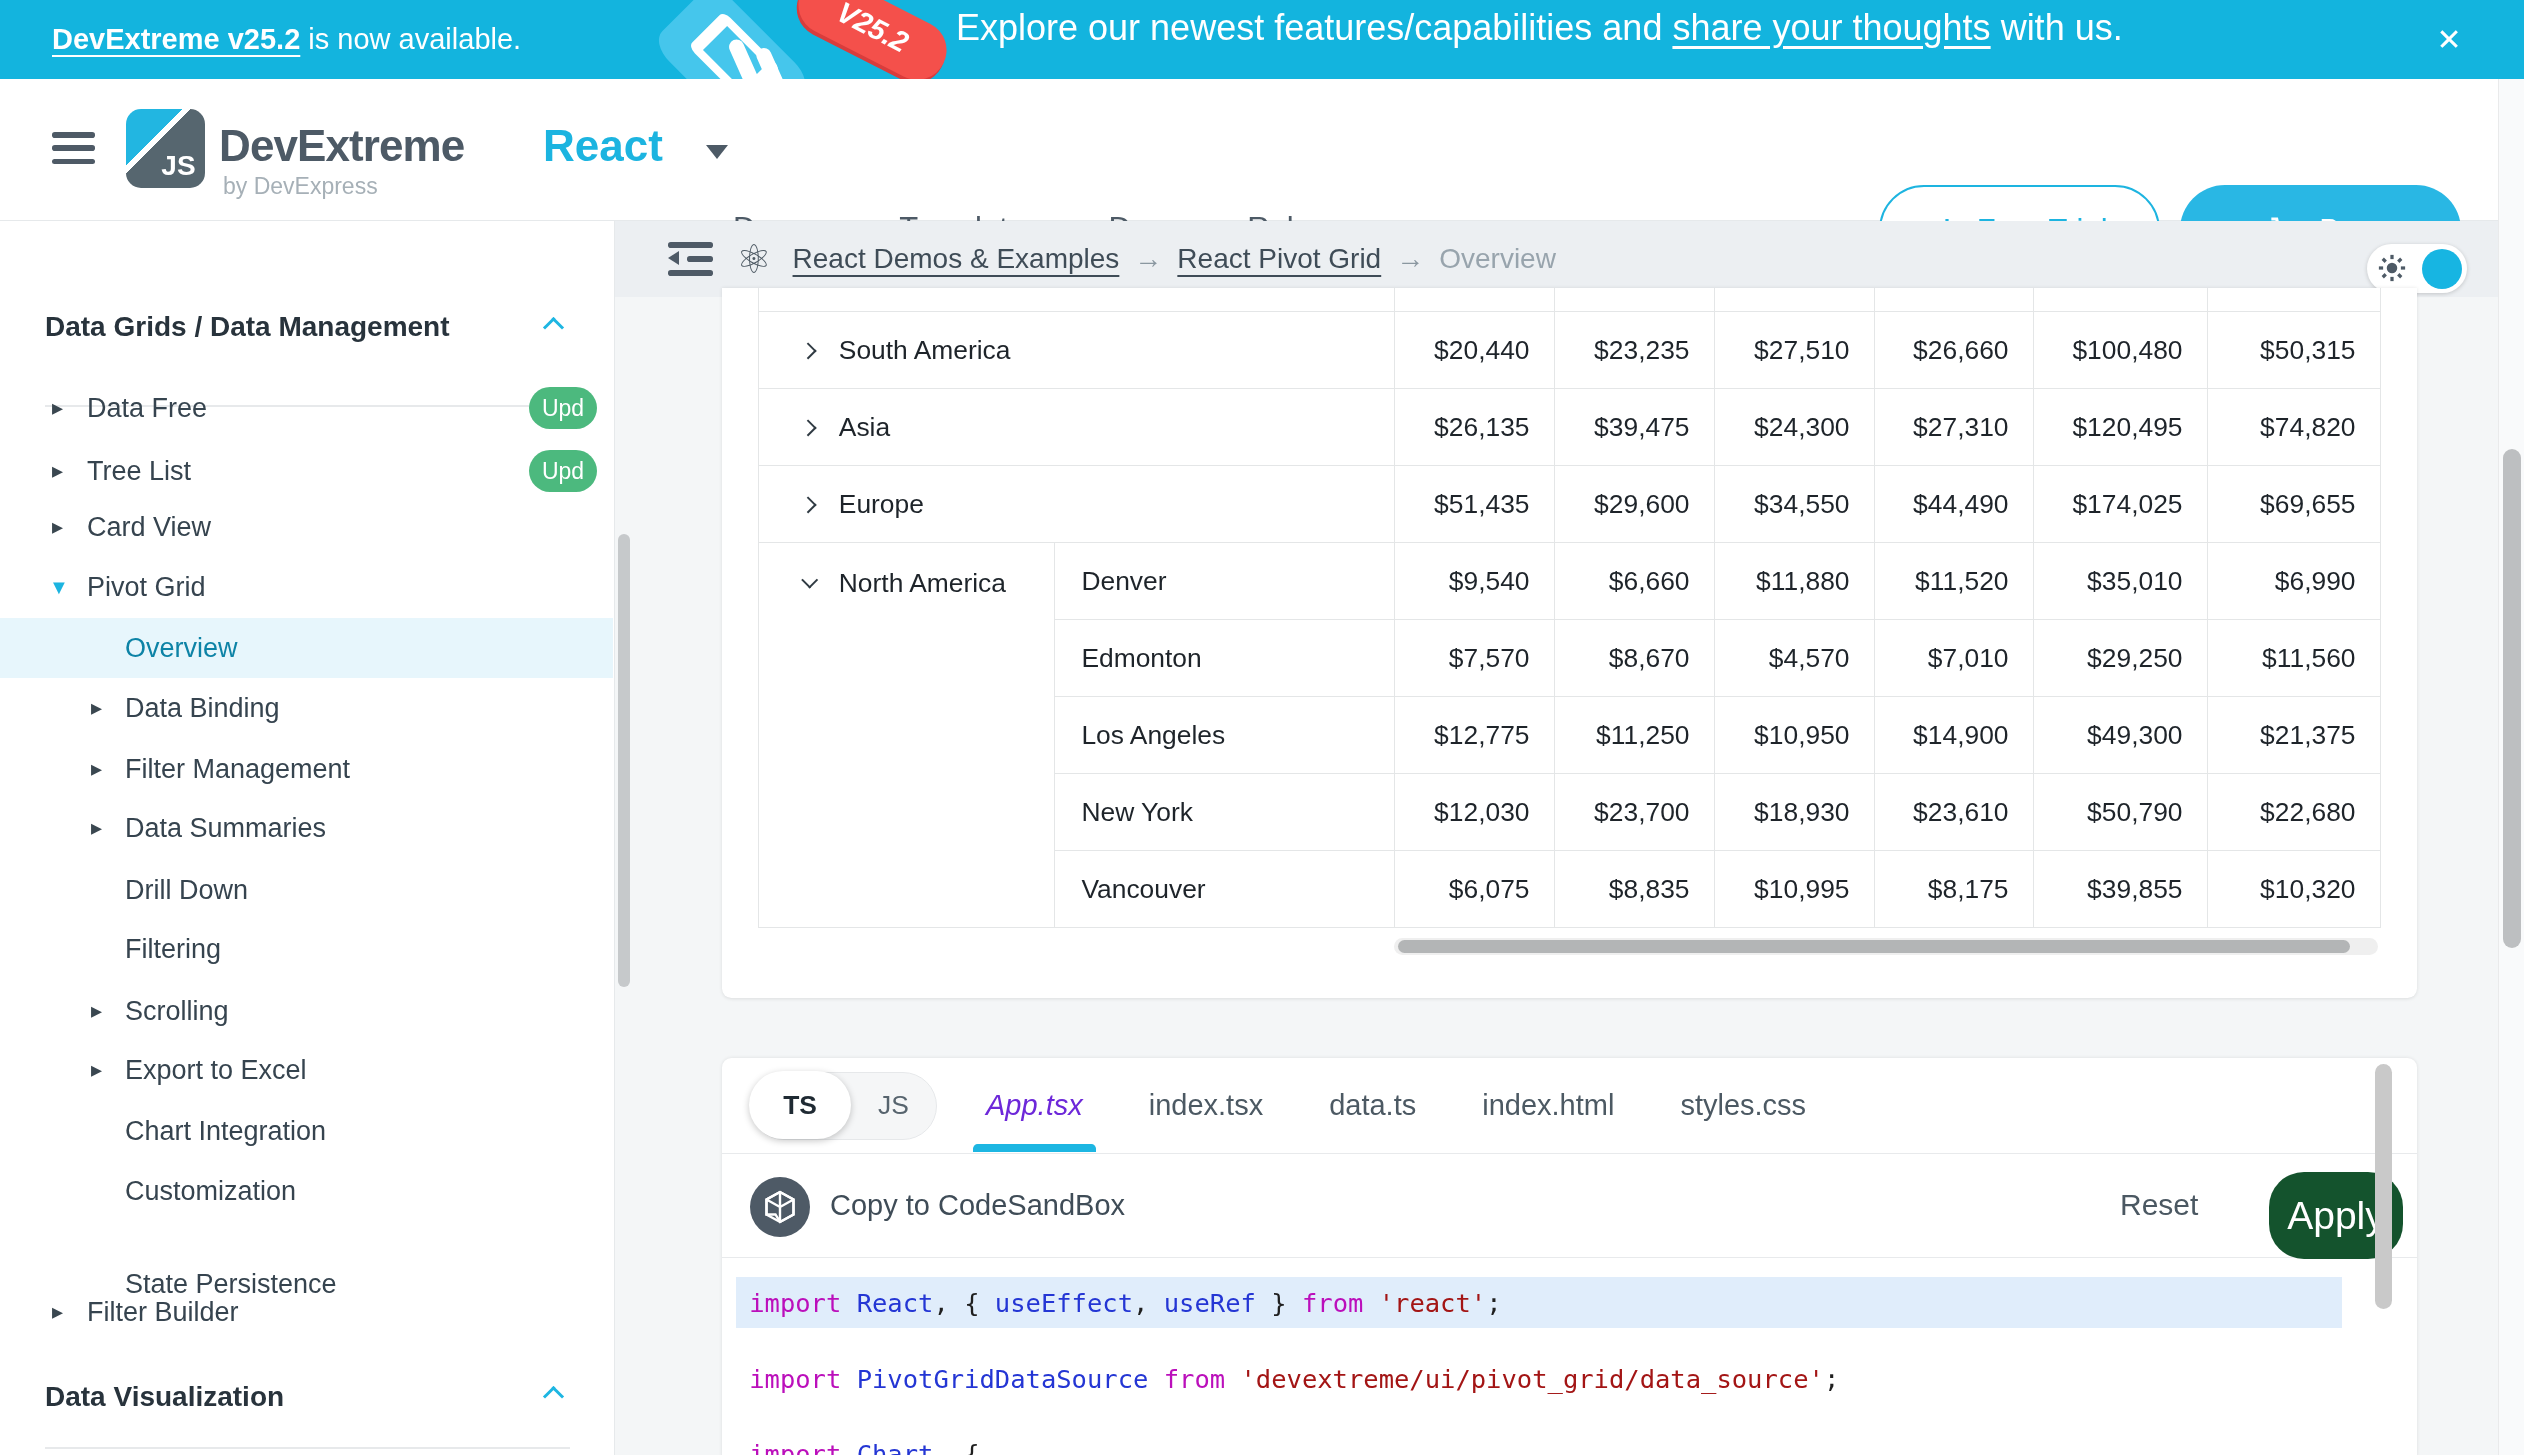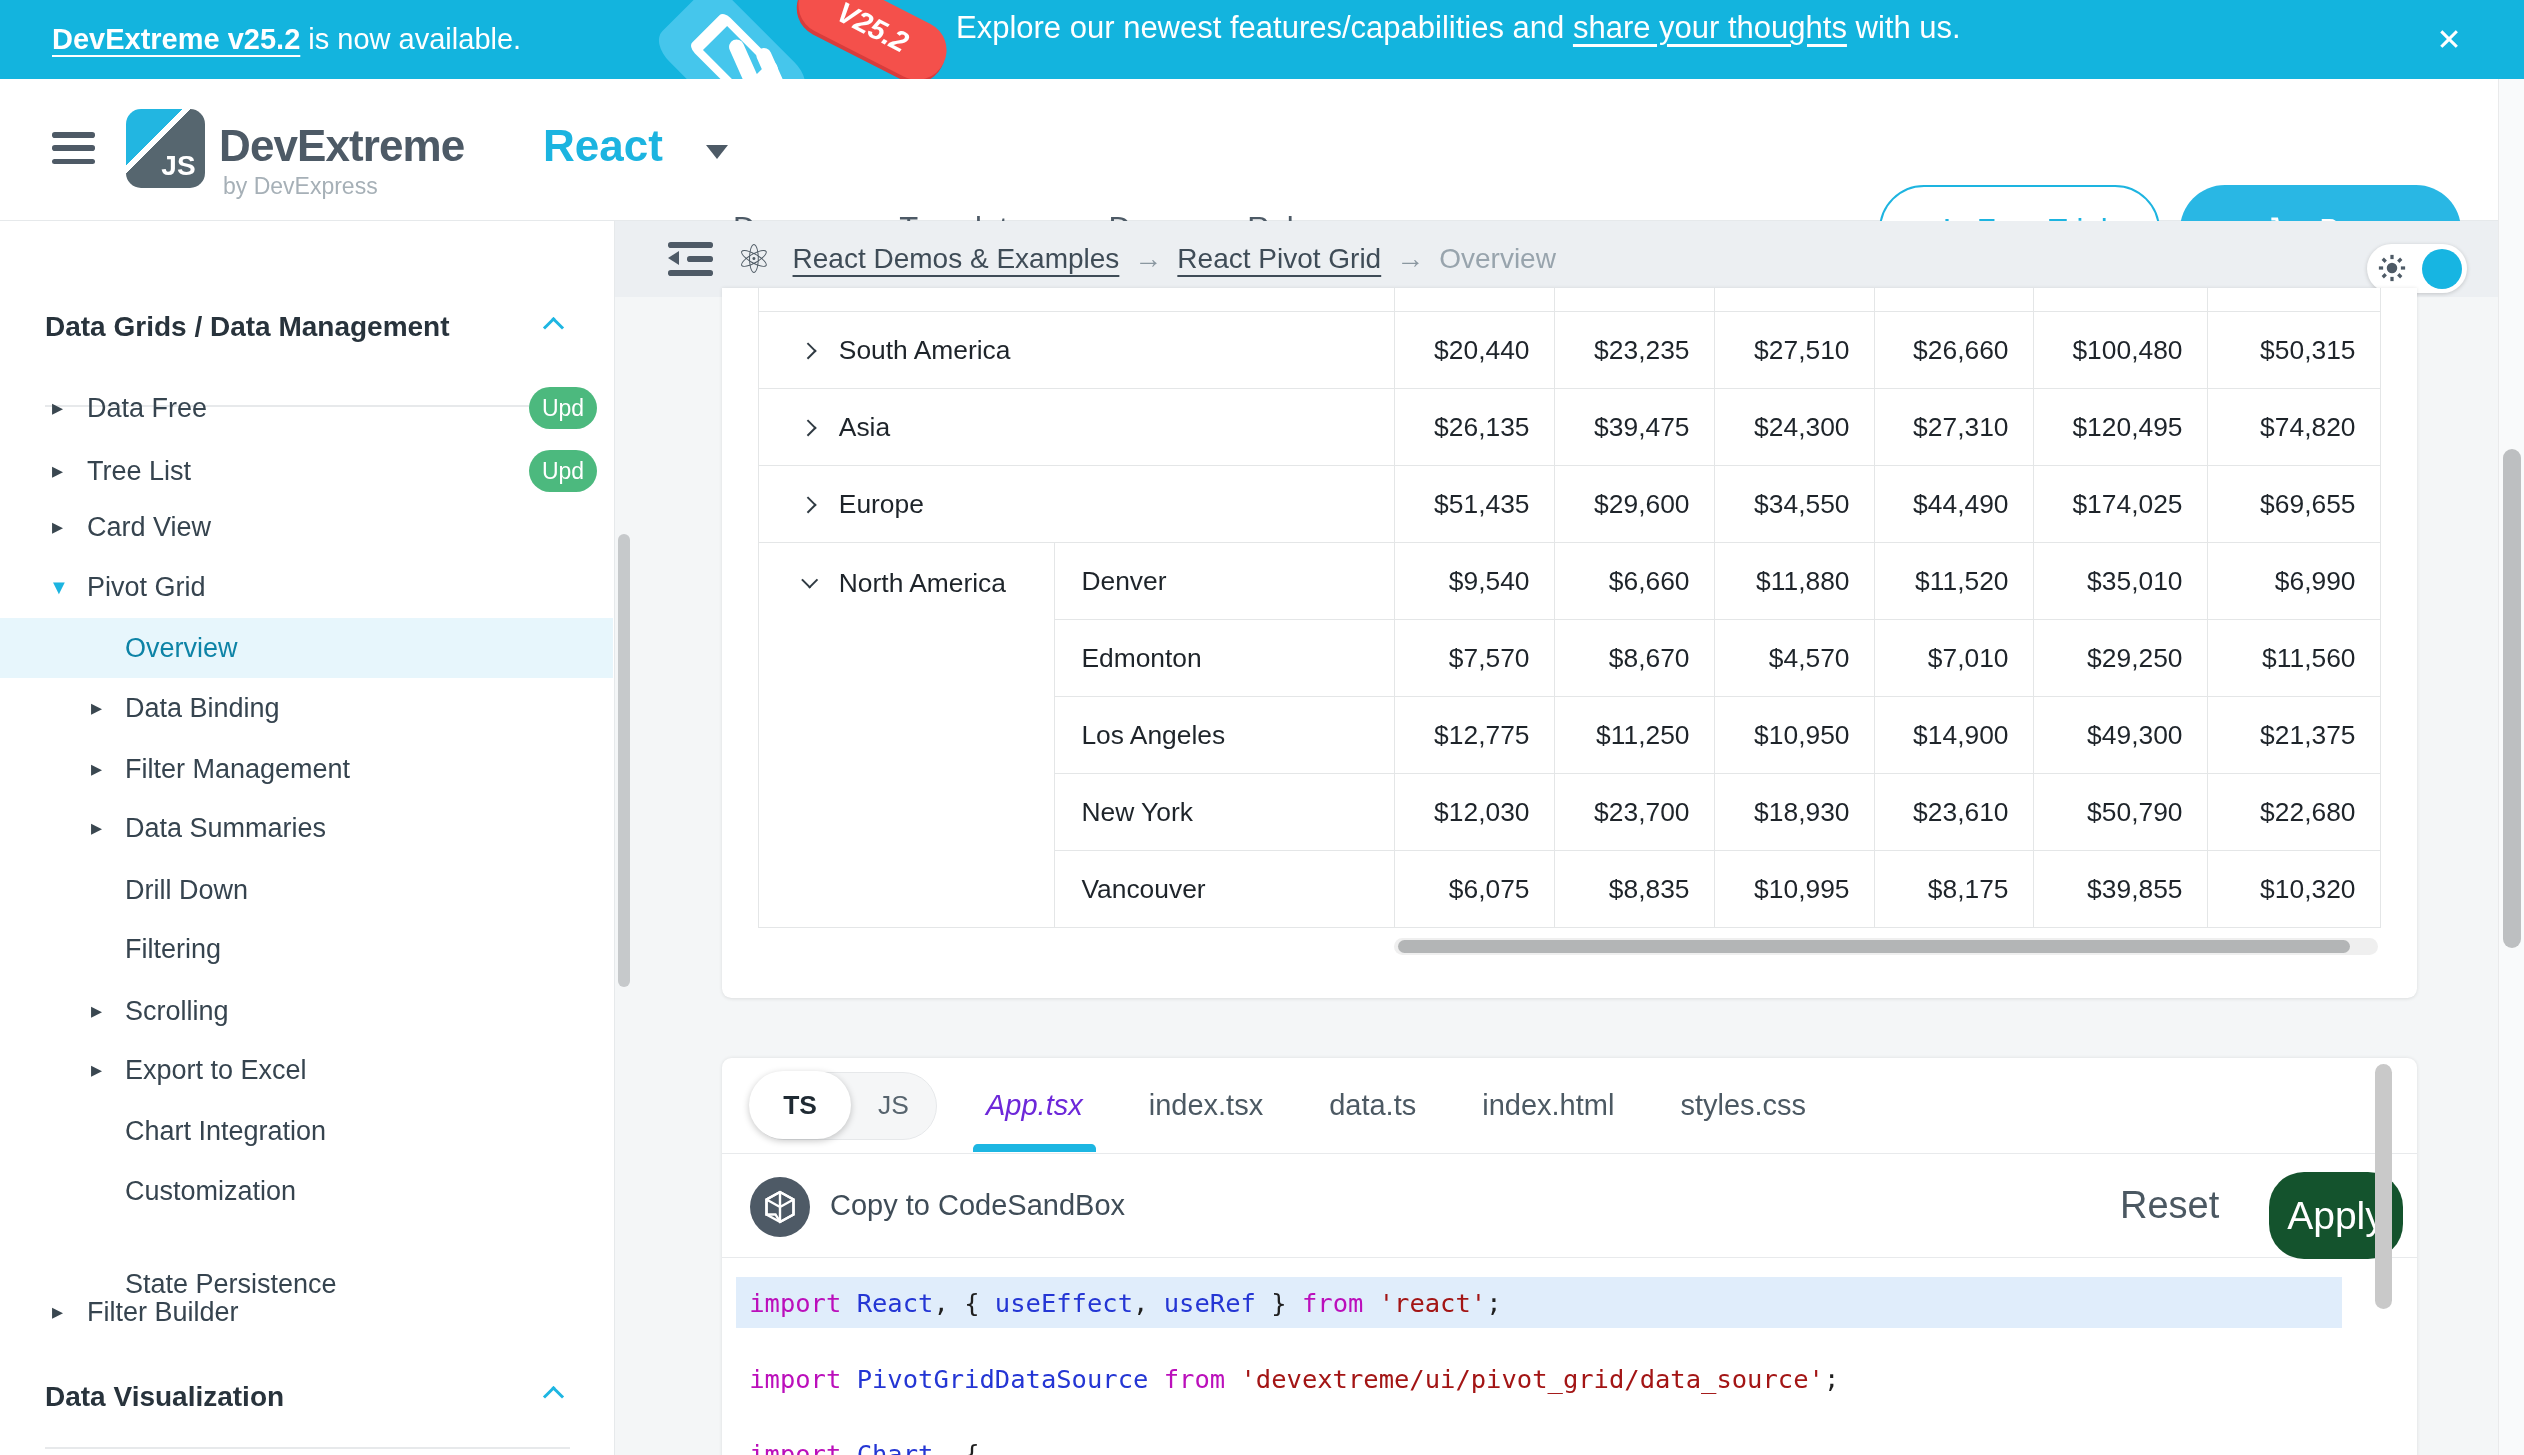--- a/index.html
+++ b/index.html
@@ -3,21 +3,21 @@
 <meta charset="utf-8">
 <style>
   * { margin:0; padding:0; box-sizing:border-box; }
   html,body { width:2525px; height:1456px; overflow:hidden; }
   body { font-family:"Liberation Sans", sans-serif; position:relative; background:#f4f6f7; }
 
   
   .banner { position:absolute; left:0; top:0; width:2525px; height:79px; background:#13b4de; color:#fff; overflow:hidden; }
   .banner-left { position:absolute; left:52px; top:0; height:79px; display:flex; align-items:center; font-size:29px; white-space:nowrap; }
   .banner-left a { color:#fff; font-weight:700; text-decoration:underline; text-underline-offset:5.7px; }
-  .banner-center { position:absolute; left:956px; top:0; height:55px; display:flex; align-items:center; font-size:31px; white-space:nowrap; }
+  .banner-center { position:absolute; left:956px; top:0; height:55px; display:flex; align-items:center; font-size:36px; white-space:nowrap; }
   .banner-center a { color:#fff; text-decoration:underline; text-underline-offset:5.7px; }
   .banner-close { position:absolute; right:57px; top:21px; width:38px; height:38px; color:#fff; font-size:30px; line-height:38px; text-align:center; cursor:pointer; }
   .banner-art { position:absolute; left:604px; top:-28px; width:302px; height:142px; }
   .art-tile { position:absolute; left:57px; top:19px; width:142px; height:142px; background:#45c6ec; border-radius:26.4px; transform:rotate(45deg) scale(1,.62); }
   .art-frame { position:absolute; left:90px; top:45px; width:81px; height:81px; border:13.2px solid #fff; border-radius:9.4px; transform:rotate(45deg) scale(1,.62); background:transparent; }
   .art-bar { position:absolute; background:#fff; border-radius:7.6px; transform:rotate(-24deg); }
   .art-badge { position:absolute; left:189px; top:26.4px; width:159px; height:59px; background:#f4504b; border-radius:32px; transform:rotate(27deg); display:flex; align-items:center; justify-content:center; color:#fff; font-weight:700; font-size:29px; font-style:italic; box-shadow:0 3.8px 0 #d93c3c; }
 
   
   .header { position:absolute; left:0; top:79px; width:2525px; height:142px; background:#fff; border-bottom:1.9px solid #e6e9eb; }
@@ -90,21 +90,21 @@
   .lang-toggle { position:absolute; left:28px; top:14px; width:187px; height:68px; background:#f5f6f7; border:1.9px solid #e6e8ea; border-radius:34px; cursor:pointer; }
   .lang-ts { position:absolute; left:-1.9px; top:-1.9px; width:102px; height:68px; background:#fff; border-radius:34px; box-shadow:0 1.9px 7.6px rgba(0,0,0,.22); display:flex; align-items:center; justify-content:center; font-size:26.4px; font-weight:600; color:#1f2a33; }
   .lang-js { position:absolute; right:0; top:0; width:85px; height:64px; display:flex; align-items:center; justify-content:center; font-size:26.4px; color:#57646e; }
   .file-tabs { position:absolute; left:264px; top:0; height:94px; display:flex; gap:66px; align-items:center; }
   .file-tab { font-size:29px; color:#4c5963; cursor:pointer; position:relative; height:94px; display:flex; align-items:center; }
   .file-tab.active { color:#6d28d9;font-style:italic; }
   .file-tab.active::after { content:""; position:absolute; left:-13.2px; bottom:0; width:calc(100% + 26.4px); height:8.5px; background:#1db6e2; border-radius:4.7px 4.7px 0 0; }
   .sandbox-row { position:absolute; left:0; top:98px; width:1695px; height:102px; border-bottom:1.9px solid #e8eaec; }
   .csb-ic { position:absolute; left:28px; top:21px; width:60px; height:60px; border-radius:50%; background:#4e5a66; display:flex; align-items:center; justify-content:center; cursor:pointer; }
   .csb-label { position:absolute; left:108px; top:0; height:98px; display:flex; align-items:center; font-size:29px; color:#3f4c57; }
-  .reset-btn { position:absolute; left:2120px; top:0; height:98px; display:flex; align-items:center; font-size:38px; color:#4b5862; cursor:pointer; }
+  .reset-btn { position:absolute; left:2120px; top:0; height:98px; display:flex; align-items:center; font-size:30px; color:#4b5862; cursor:pointer; }
   .apply-btn { position:absolute; left:2269px; top:16px; width:134px; height:87px; background:#14532d; border-radius:35px; color:#fff; font-size:39px; display:flex; align-items:center; justify-content:center; cursor:pointer; }
   .reset-btn, .apply-btn { transform:translateX(-722px); }
   .code-area { position:absolute; left:0; top:202px; width:1695px; height:196px; font-family:"DejaVu Sans Mono", monospace; font-size:25.5px; }
   .code-line { position:absolute; left:14px; width:1606px; height:51px; display:flex; align-items:center; padding-left:13.2px; white-space:pre; }
   .code-line.hl { background:#e0edfb; }
   .tok-kw { color:#bb0fbb; } .tok-id { color:#2436d4; } .tok-st { color:#a31515; } .tok-pl { color:#1f1f1f; }
   .code-scroll { position:absolute; left:1653px; top:5.7px; width:17px; height:245px; background:#c9c9c9; border-radius:8.5px; }
 
   
   .page-scroll { position:absolute; left:2498px; top:79px; width:26.4px; height:1377px; background:#f9fafb; border-left:1.9px solid #e9eaeb; }

